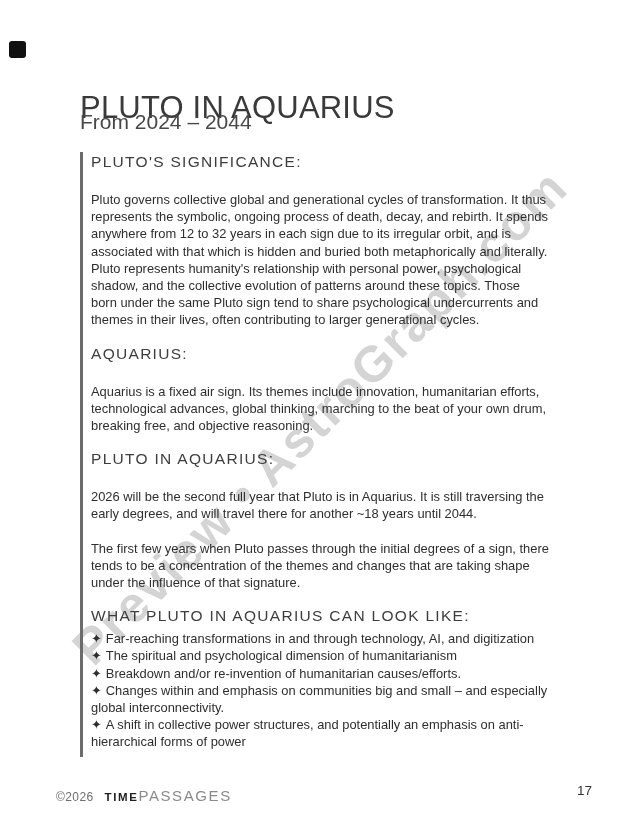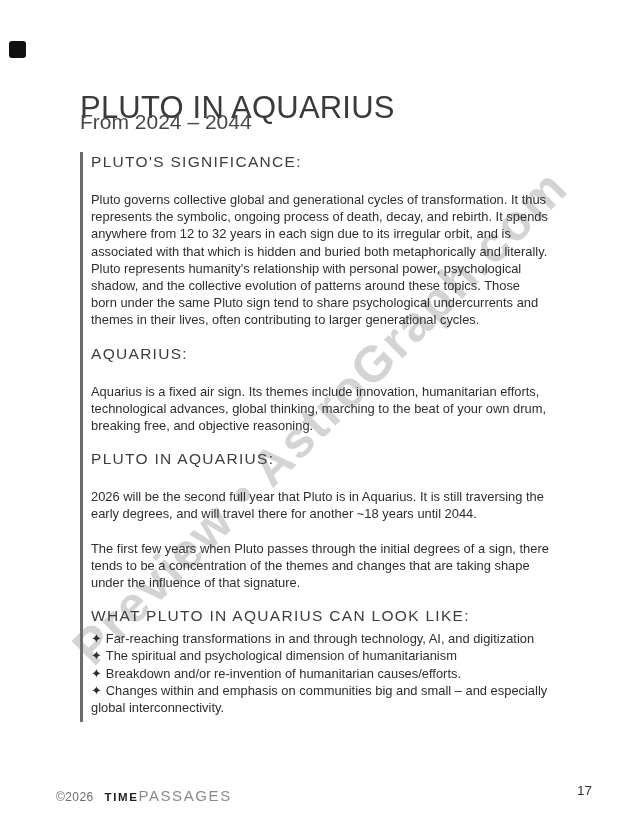--- a/index.html
+++ b/index.html
@@ -92,20 +92,23 @@
     </p>
     <p class="body-text bullet">
       <span class="star">✦</span><span>The spiritual and psychological dimension of humanitarianism</span>
     </p>
     <p class="body-text bullet">
       <span class="star">✦</span><span>Breakdown and/or re-invention of humanitarian causes/efforts.</span>
     </p>
     <p class="body-text bullet">
       <span class="star">✦</span><span>Changes within and emphasis on communities big and small – and especially global interconnectivity.</span>
     </p>
+    <p class="body-text bullet">
+      <span class="star">✦</span><span>A shift in collective power structures, and potentially an emphasis on anti-hierarchical forms of power</span>
+    </p>
   </div>
 
 </div>
 
 <div class="footer-left">
   <span class="copyright">©2026</span><span class="brand-bold">TIME</span><span class="brand-light">PASSAGES</span>
 </div>
 
 <div class="page-number">17</div>
 

